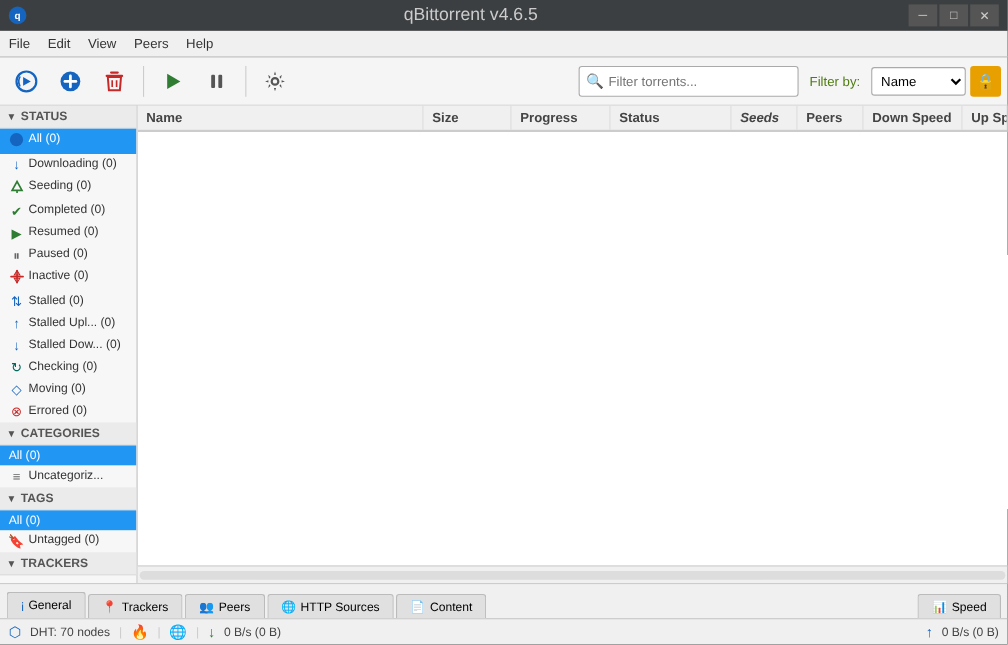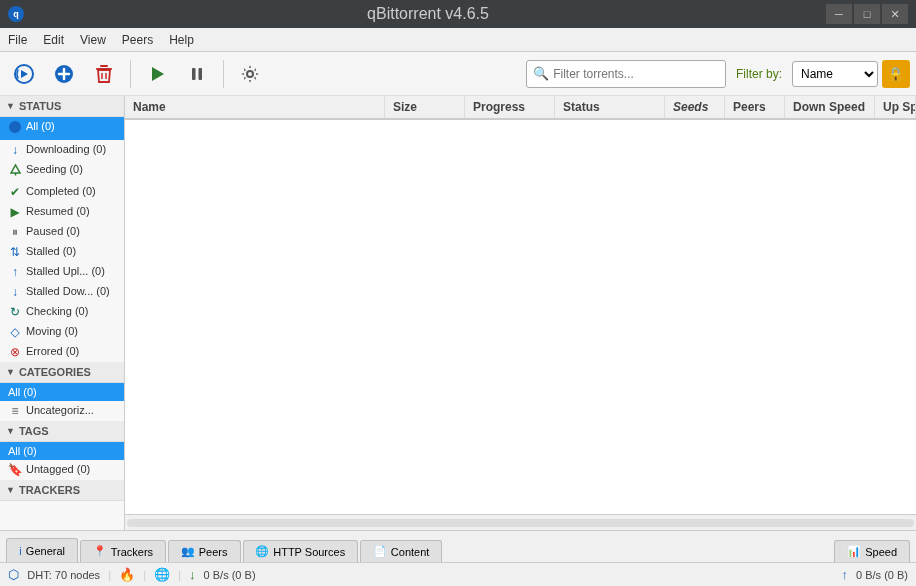--- a/index.html
+++ b/index.html
@@ -394,20 +394,31 @@
       <span class="item-icon icon-green">✔</span>
       <span>Completed (0)</span>
     </div>
     <div class="sidebar-item">
       <span class="item-icon icon-green">▶</span>
       <span>Resumed (0)</span>
     </div>
     <div class="sidebar-item">
       <span class="item-icon icon-gray">⏸</span>
       <span>Paused (0)</span>
+    </div>
+    <div class="sidebar-item">
+      <span class="item-icon">
+        <svg width="13" height="13" viewBox="0 0 13 13">
+          <line x1="6.5" y1="1" x2="6.5" y2="12" stroke="#c62828" stroke-width="1.5" stroke-linecap="round"></line>
+          <line x1="1" y1="6.5" x2="12" y2="6.5" stroke="#c62828" stroke-width="1.5" stroke-linecap="round"></line>
+          <polygon points="6.5,1 4,5 9,5" fill="none" stroke="#c62828" stroke-width="1"></polygon>
+          <polygon points="6.5,12 4,8 9,8" fill="none" stroke="#c62828" stroke-width="1"></polygon>
+        </svg>
+      </span>
+      <span>Inactive (0)</span>
     </div>
     <div class="sidebar-item">
       <span class="item-icon icon-blue">⇅</span>
       <span>Stalled (0)</span>
     </div>
     <div class="sidebar-item">
       <span class="item-icon icon-blue">↑</span>
       <span>Stalled Upl... (0)</span>
     </div>
     <div class="sidebar-item">

